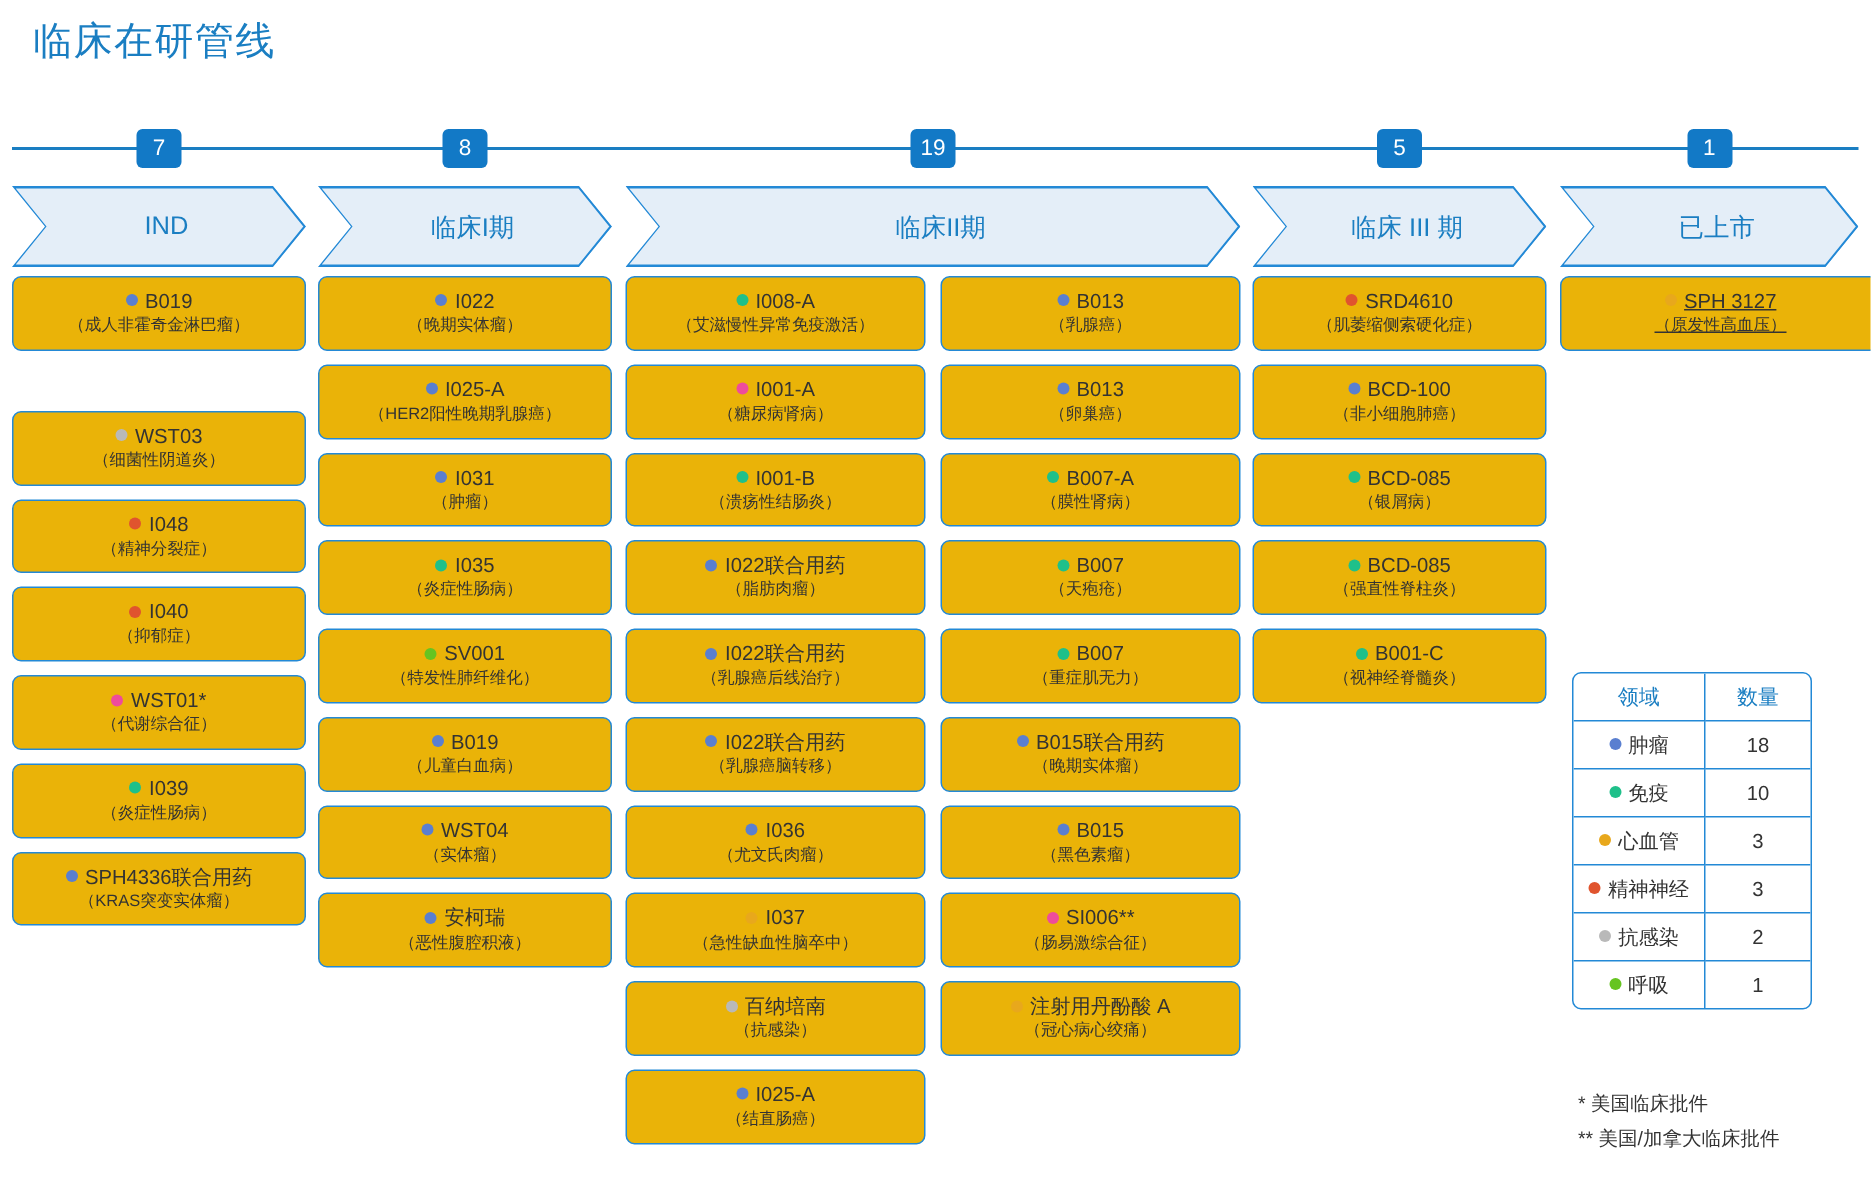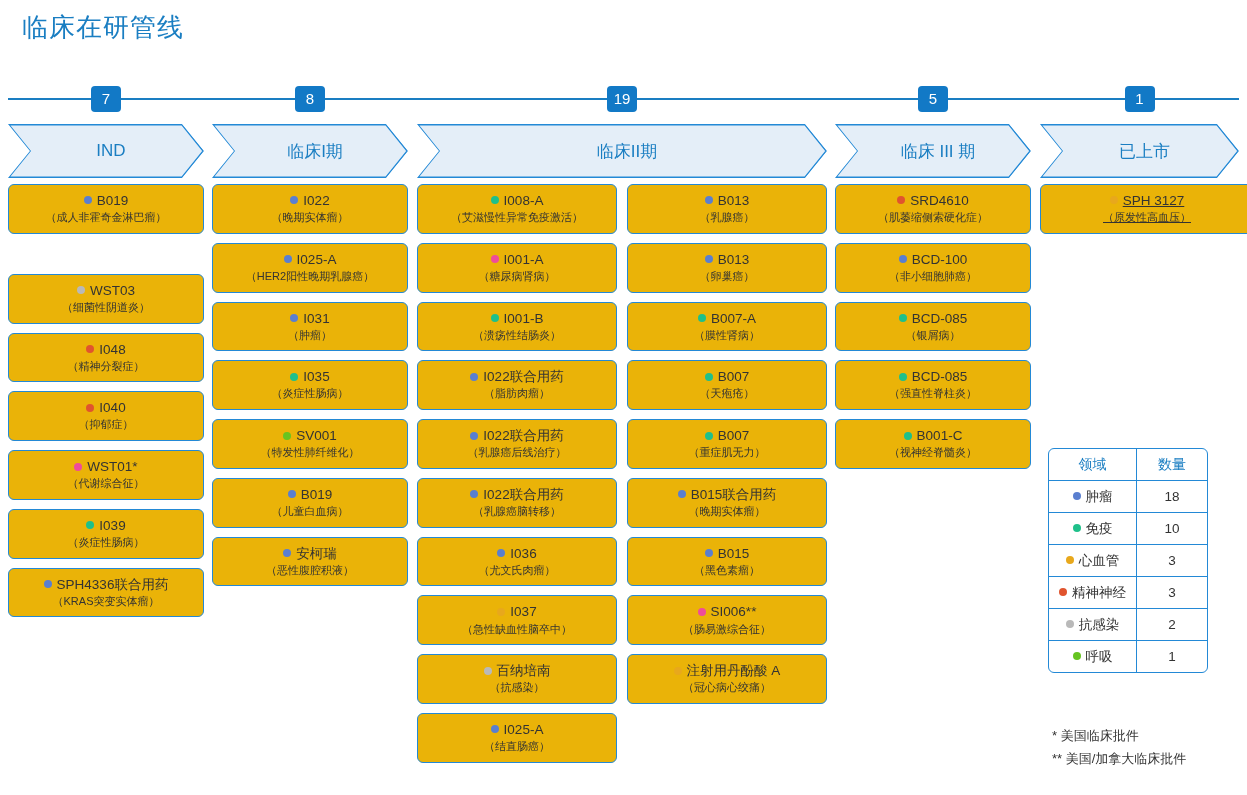--- a/index.html
+++ b/index.html
@@ -203,20 +203,24 @@
         </div>
         <div class="card" style="border-color: rgb(35, 137, 214);">
           <div class="name"><span class="dot" style="background: rgb(102, 196, 33);"></span><span>SV001</span></div>
           <div class="indication">（特发性肺纤维化）</div>
         </div>
         <div class="card" style="border-color: rgb(35, 137, 214);">
           <div class="name"><span class="dot" style="background: rgb(90, 127, 208);"></span><span>B019</span></div>
           <div class="indication">（儿童白血病）</div>
         </div>
         <div class="card" style="border-color: rgb(35, 137, 214);">
+          <div class="name"><span class="dot" style="background: rgb(90, 127, 208);"></span><span>WST04</span></div>
+          <div class="indication">（实体瘤）</div>
+        </div>
+        <div class="card" style="border-color: rgb(35, 137, 214);">
           <div class="name"><span class="dot" style="background: rgb(90, 127, 208);"></span><span>安柯瑞</span></div>
           <div class="indication">（恶性腹腔积液）</div>
         </div>
       </div>
     </div>
     <div class="col" style="left: 409px; width: 410px;">
       <div class="subcol" style="left: 0px; width: 200px;">
         <div class="card" style="border-color: rgb(35, 137, 214);">
           <div class="name"><span class="dot" style="background: rgb(31, 192, 138);"></span><span>I008-A</span></div>
           <div class="indication">（艾滋慢性异常免疫激活）</div>

